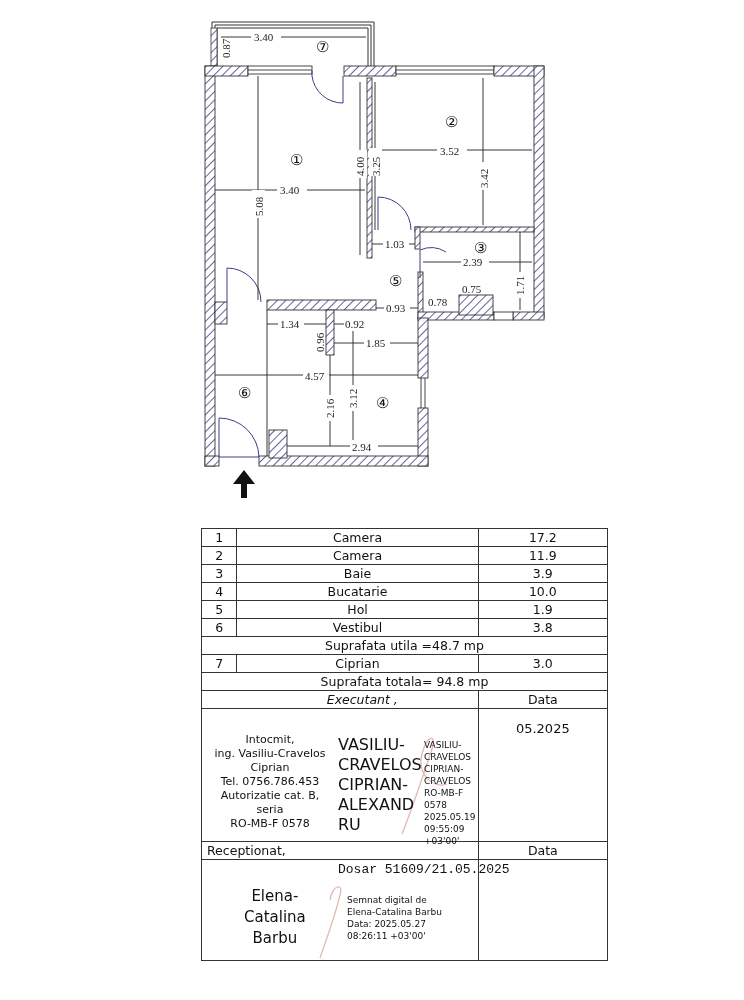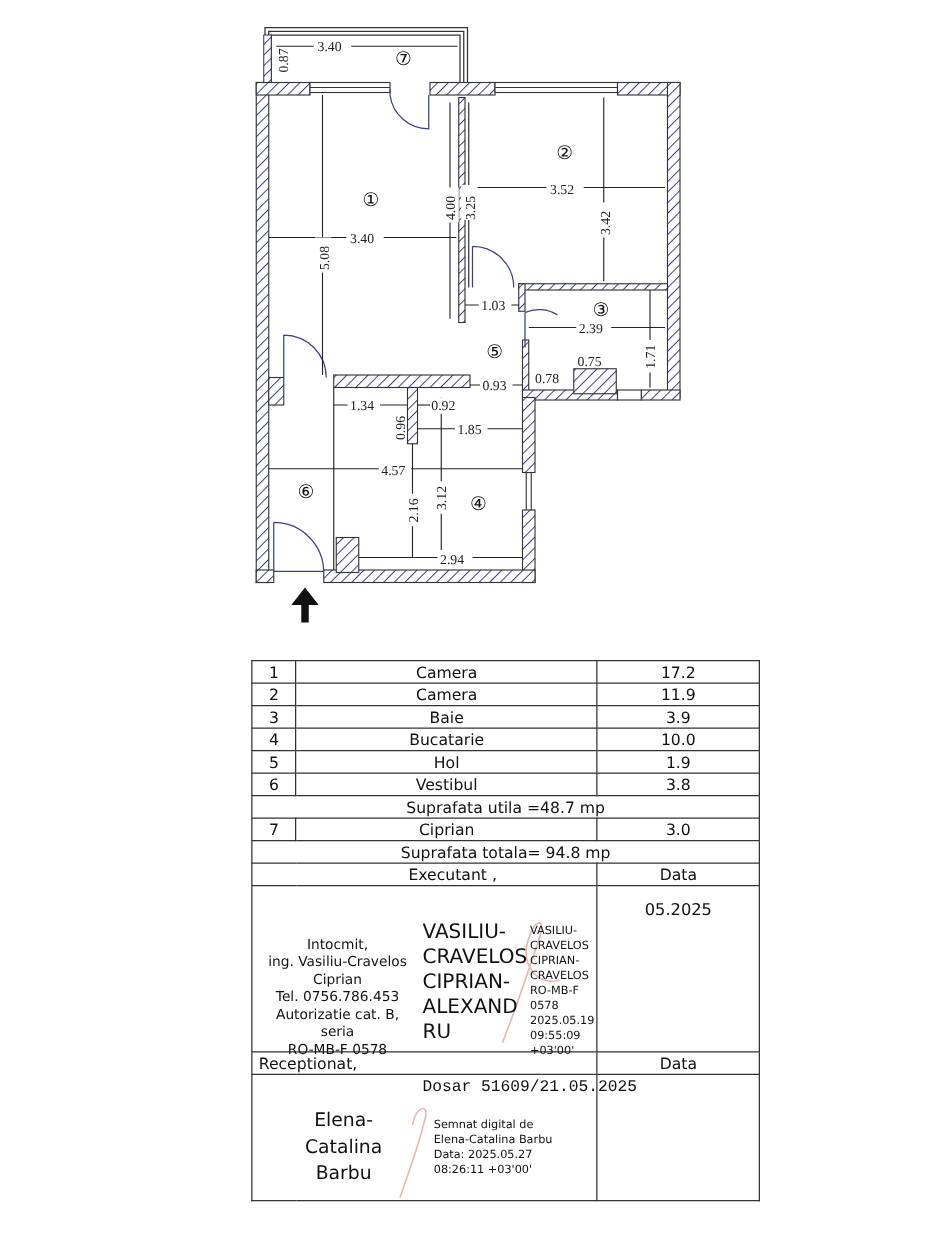--- a/index.html
+++ b/index.html
@@ -7,24 +7,24 @@
   #plan { position: absolute; left: 0; top: 0; width: 744px; height: 510px; }
   .dim { font-family: "Liberation Serif", serif; font-size: 11px; fill: #222; }
   .rnum { font-family: "Liberation Serif", serif; font-size: 15px; fill: #111; }
   table.tbl { position: absolute; left: 201px; top: 528px; width: 407px; border-collapse: collapse; font-family: "DejaVu Sans", sans-serif; font-size: 12.5px; color: #111; }
   table.tbl td { border: 1px solid #333; padding: 0; text-align: center; line-height: 15px; }
   .hdr td { height: 32px; }
   .row td { height: 17px; }
   .c1 { width: 87px; }
   .c3 { width: 98px; }
   .wide { height: 18px; }
-  .exec-left { text-align: left; padding-left: 45px !important; }
+  .exec-left { text-align: left; padding-left: 45px !important; font-style: italic; }
   .sign-cell { position: relative; height: 132px; vertical-align: top; }
   .sign-inner { position: absolute; left: 0; top: 0; right: 0; bottom: 0; }
-  .intocmit { position: absolute; left: 4px; top: 24px; width: 128px; text-align: center; font-size: 11px; line-height: 14px; margin-top: 16px; }
+  .intocmit { position: absolute; left: 4px; top: 24px; width: 128px; text-align: center; font-size: 11px; line-height: 14px; }
   .bigsig { position: absolute; left: 136px; top: 26px; font-size: 16px; line-height: 20px; text-align: left; }
   .smallsig { position: absolute; left: 222px; top: 30px; font-size: 9px; line-height: 12px; text-align: left; }
   .datev { vertical-align: top; padding-top: 12px !important; font-size: 13px; margin-left: 15px; }
   .rec-left { text-align: left !important; padding-left: 5px !important; }
   .rec-cell { position: relative; height: 100px; vertical-align: top; }
   .dosar { position: absolute; left: 136px; top: 2px; font-family: "Liberation Mono", monospace; font-size: 13px; white-space: nowrap; z-index: 2; }
   .elena { position: absolute; left: 42px; top: 26px; font-size: 15px; line-height: 21px; text-align: center; }
   .semnat { position: absolute; left: 145px; top: 34px; font-size: 9px; line-height: 12px; text-align: left; }
   .scribble { position: absolute; pointer-events: none; }
 </style>

